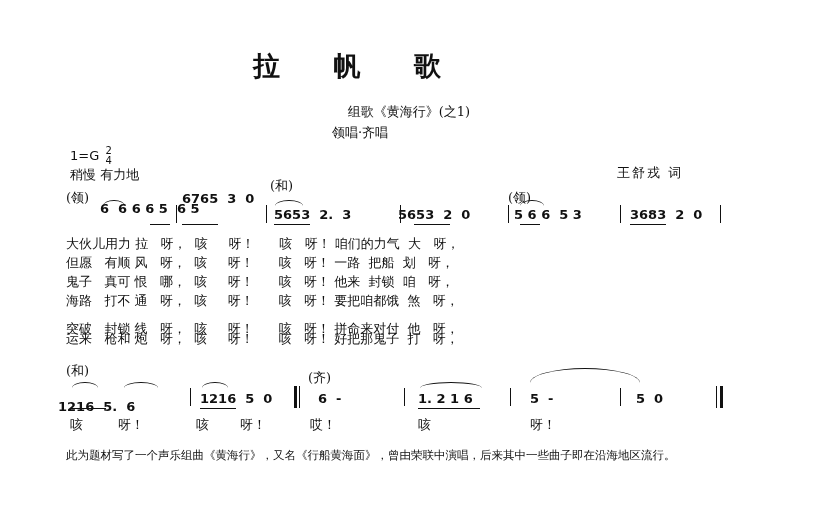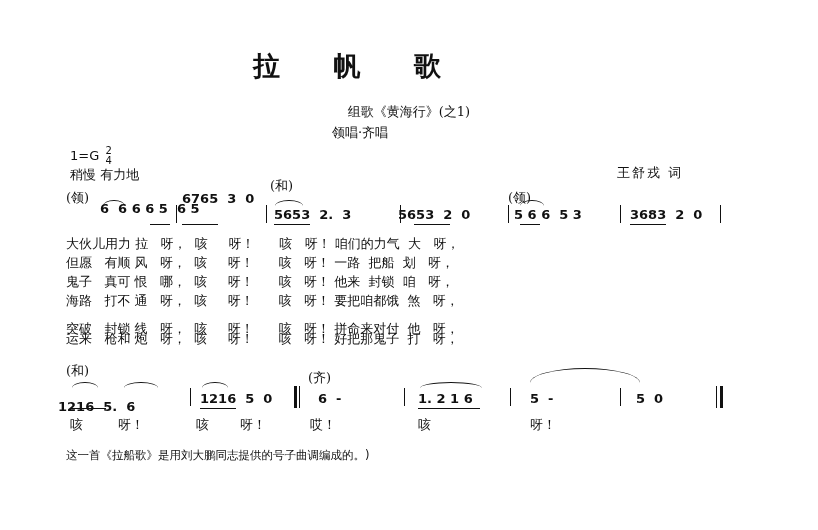--- a/index.html
+++ b/index.html
@@ -103,14 +103,14 @@
 
 <div class="abs lyr" style="left:70px; top:416px;">咳</div>
 <div class="abs lyr" style="left:118px; top:416px;">呀！</div>
 <div class="abs lyr" style="left:196px; top:416px;">咳</div>
 <div class="abs lyr" style="left:240px; top:416px;">呀！</div>
 <div class="abs lyr" style="left:310px; top:416px;">哎！</div>
 <div class="abs lyr" style="left:418px; top:416px;">咳</div>
 <div class="abs lyr" style="left:530px; top:416px;">呀！</div>
 
 <div class="abs note-foot">
-  <div>这一首《拉船歌》是用刘大鹏同志提供的号子曲调编成的。)</div>
+  <div>此为题材写了一个声乐组曲《黄海行》，又名《行船黄海面》，曾由荣联中演唱，后来其中一些曲子即在沿海地区流行。</div>
 </div>
 
 </body></html>

